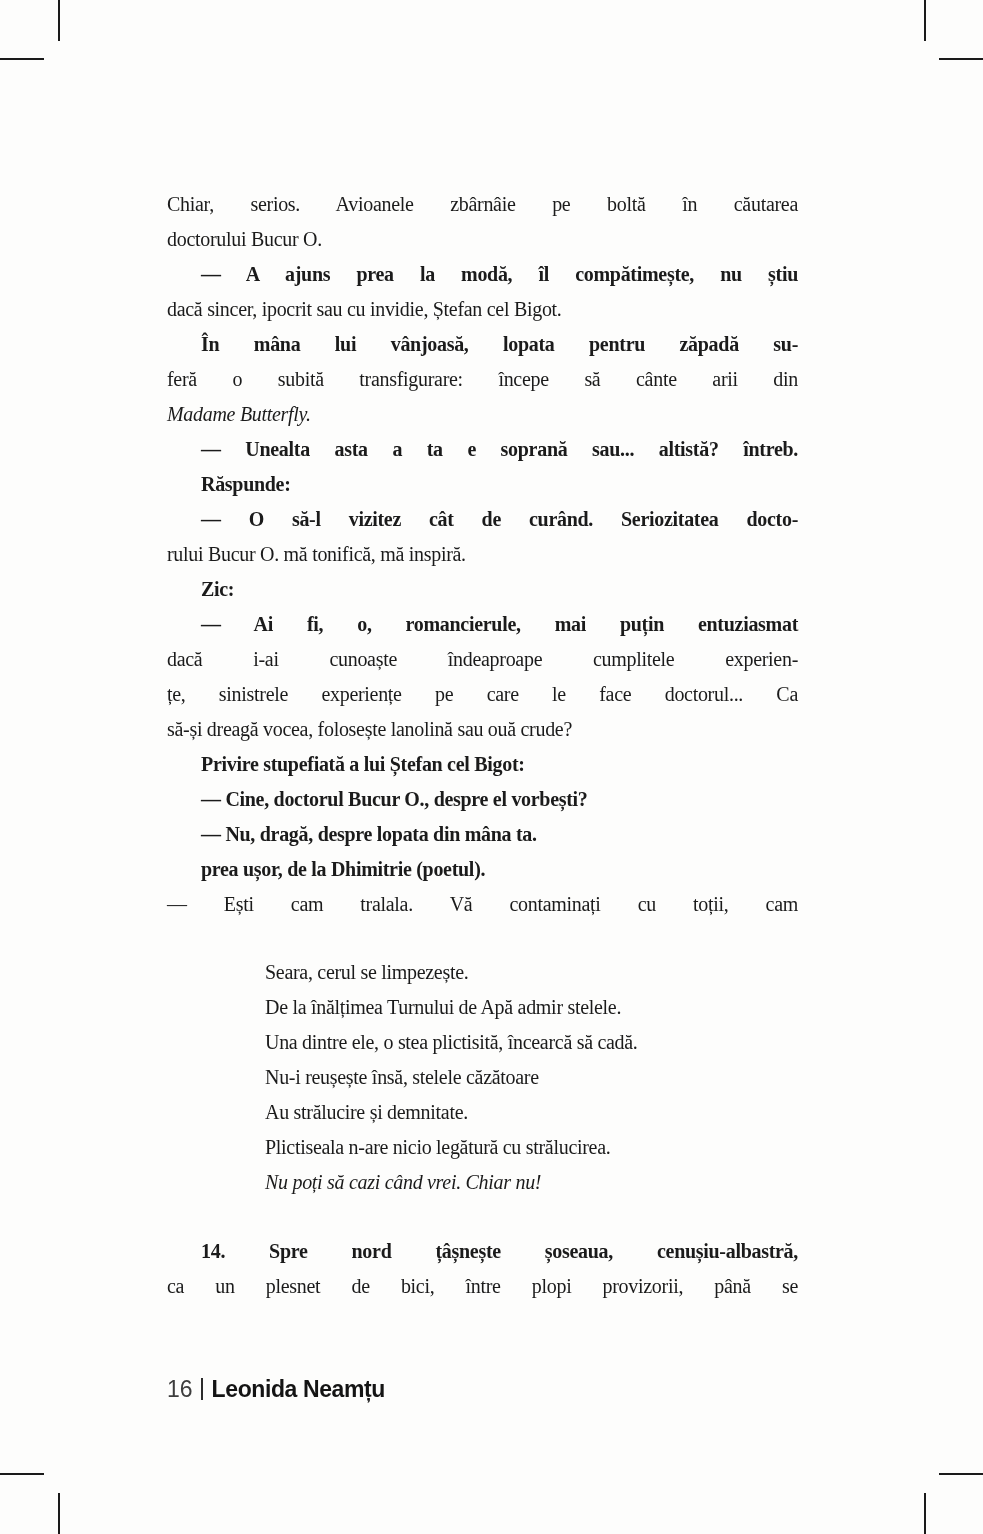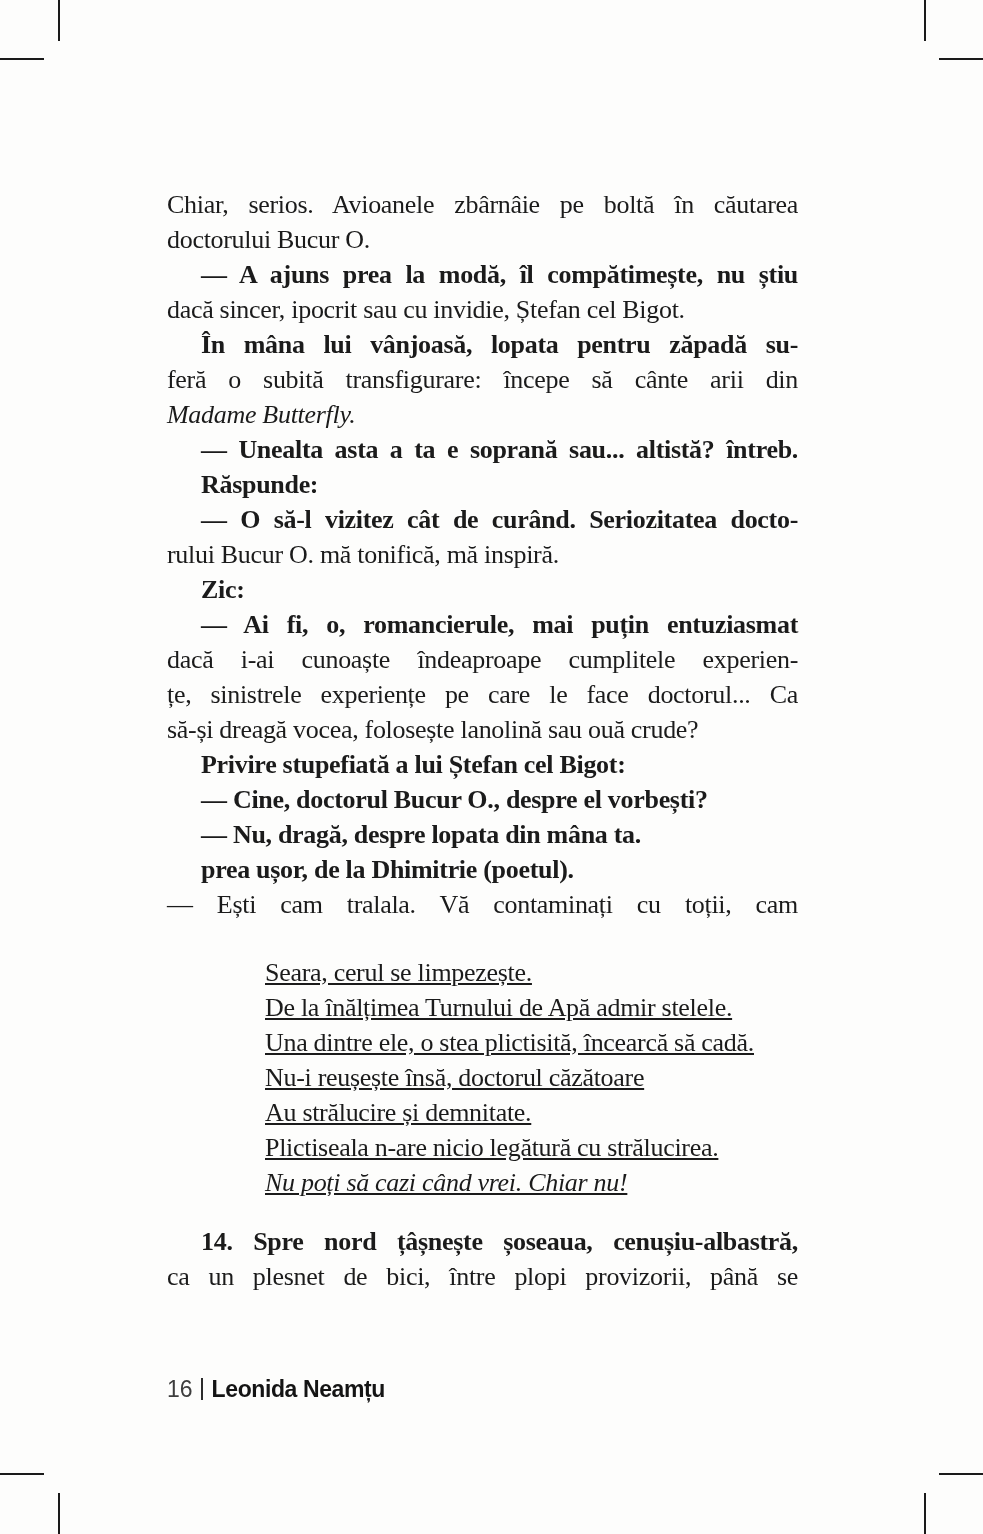--- a/index.html
+++ b/index.html
@@ -25,38 +25,37 @@
   .tr-h { left: 939px; top: 58px; }
   .bl-h { left: 0;     top: 1473px; }
   .bl-v { left: 58px;  top: 1493px; }
   .br-h { left: 939px; top: 1473px; }
   .br-v { left: 924px; top: 1493px; }
 
   .text-block {
     position: absolute;
     left: 167px; top: 187px;
     width: 631px;
-    font-size: 26px;
+    font-size: 20px;
     line-height: 35px;
     letter-spacing: -0.3px;
     color: #1b1b1b;
   }
   .line { white-space: nowrap; }
   .line.j {
     white-space: normal;
     text-align: justify;
     text-align-last: justify;
   }
   .line.i { font-style: italic; }
   .para.indent .line:first-child { text-indent: 34px; font-weight: bold; }
   .verse {
     margin-left: 98px;
     margin-top: 33px;
-    margin-bottom: 24px;
-    text-decoration: underline;
+    margin-bottom: 34px;
   }
 
   .footer {
     position: absolute;
     left: 167px; top: 1377px;
     display: flex;
     align-items: center;
     font-family: "Liberation Sans", sans-serif;
     font-size: 23px;
     height: 24px;
@@ -134,21 +133,21 @@
         <div class="line">— Nu, dragă, despre lopata din mâna ta.</div>
       </div>
       <div class="para indent">
         <div class="line">prea ușor, de la Dhimitrie (poetul).</div>
         <div class="line j">— Ești cam tralala. Vă contaminați cu toții, cam</div>
       </div>
       <div class="verse">
         <div class="line">Seara, cerul se limpezește.</div>
         <div class="line">De la înălțimea Turnului de Apă admir stelele.</div>
         <div class="line">Una dintre ele, o stea plictisită, încearcă să cadă.</div>
-        <div class="line">Nu-i reușește însă, doctorul căzătoare</div>
+        <div class="line">Nu-i reușește însă, stelele căzătoare</div>
         <div class="line">Au strălucire și demnitate.</div>
         <div class="line">Plictiseala n-are nicio legătură cu strălucirea.</div>
         <div class="line i">Nu poți să cazi când vrei. Chiar nu!</div>
       </div>
       <div class="para indent">
         <div class="line j">14. Spre nord țâșnește șoseaua, cenușiu-albastră,</div>
         <div class="line j">ca un plesnet de bici, între plopi provizorii, până se</div>
       </div>
     </div>
 

